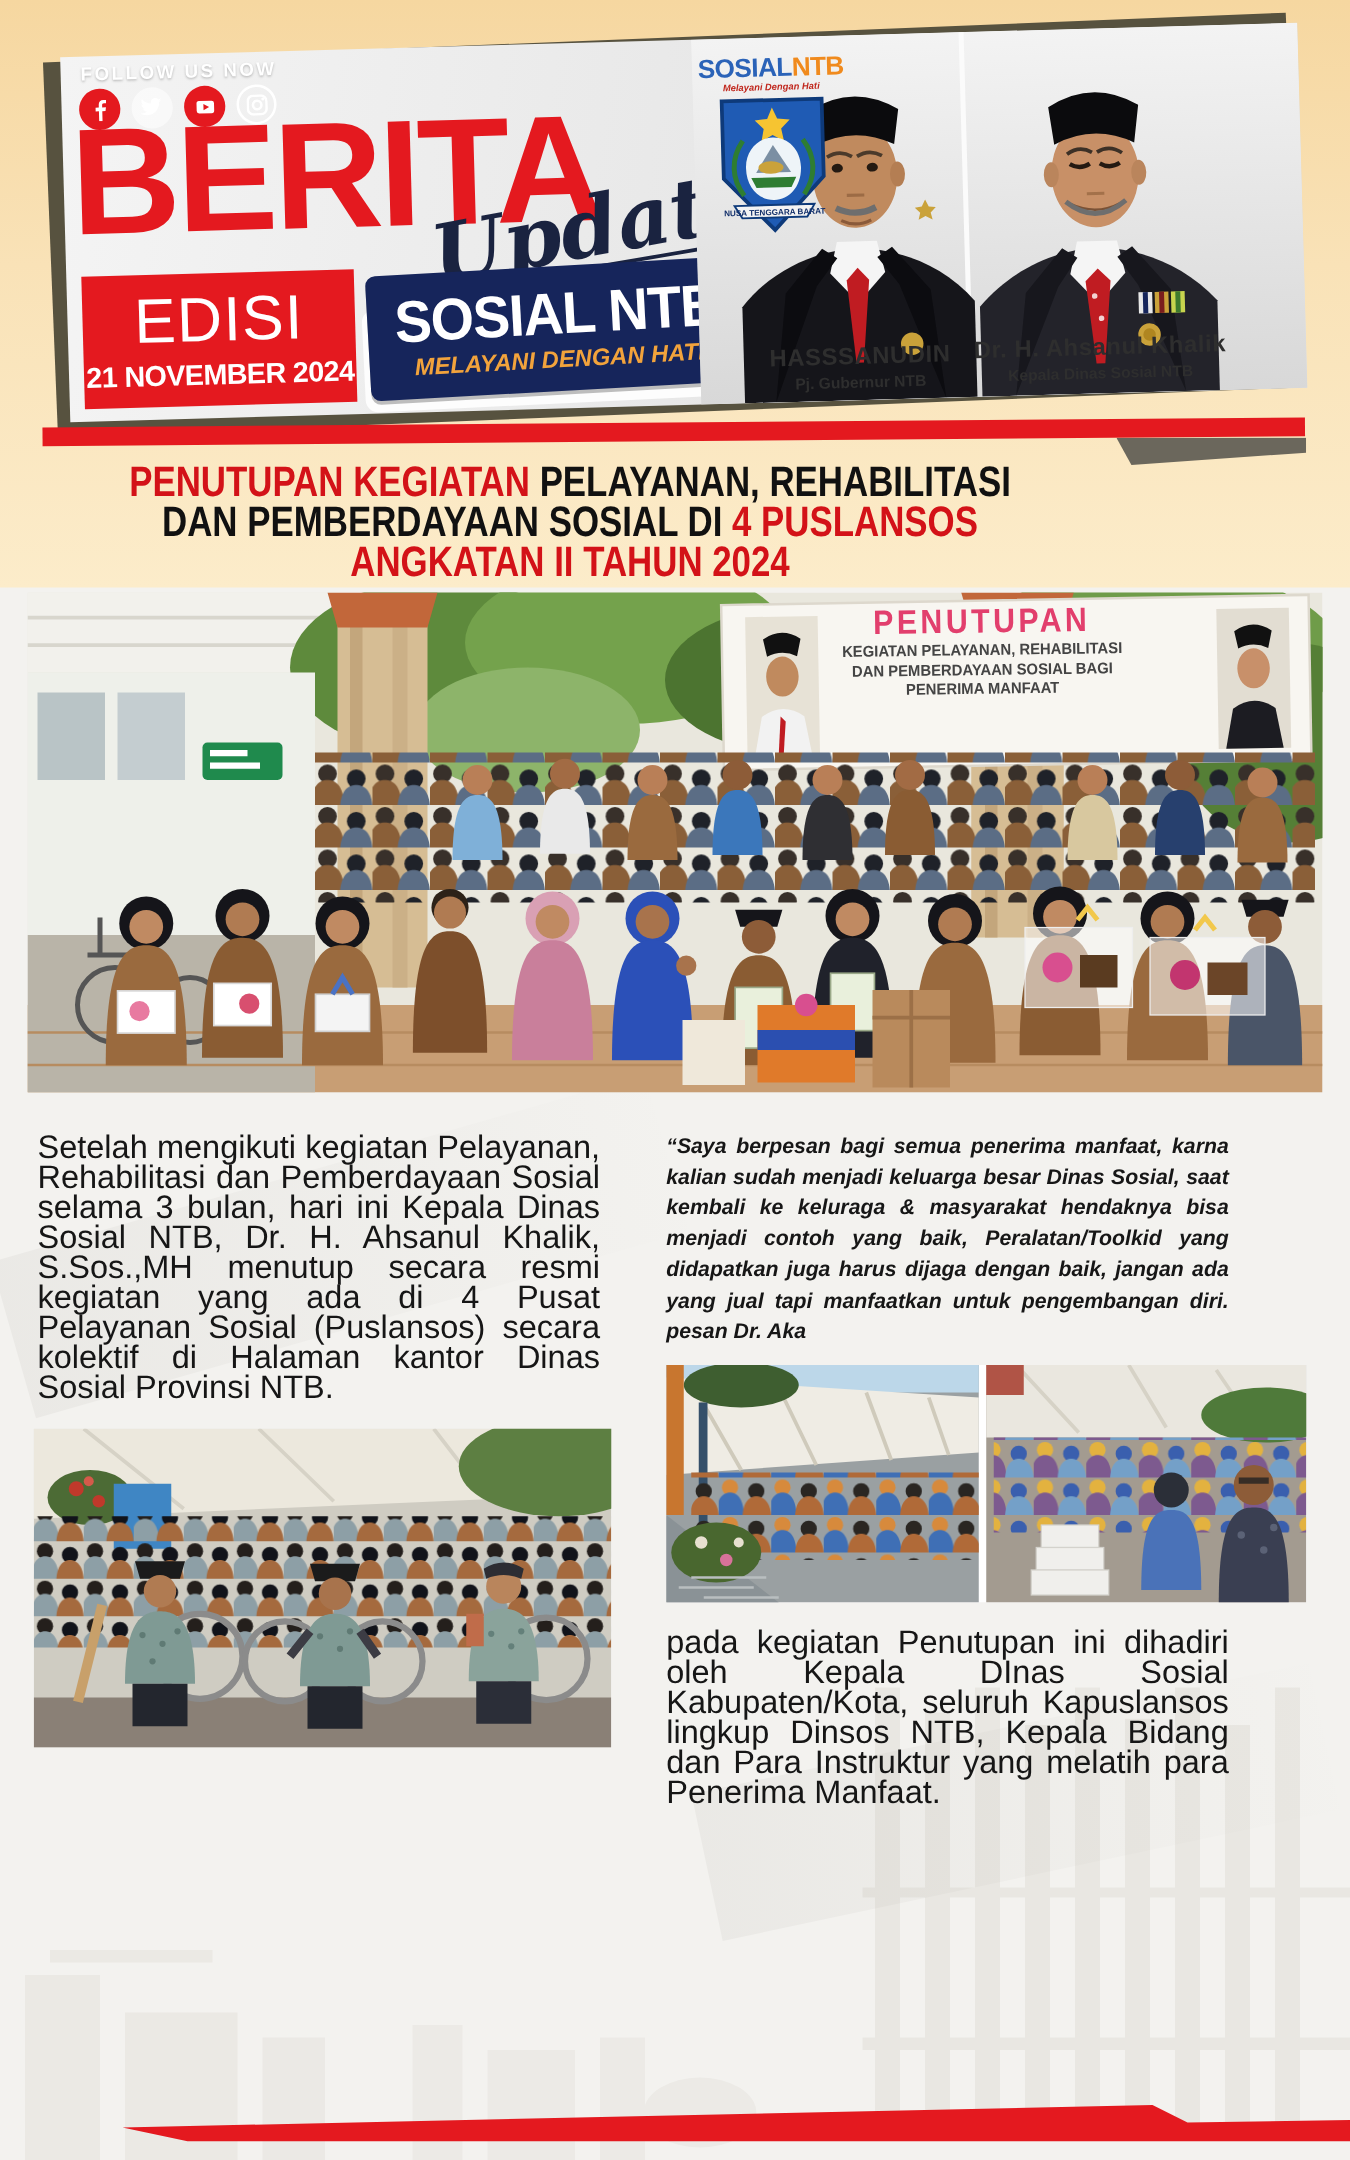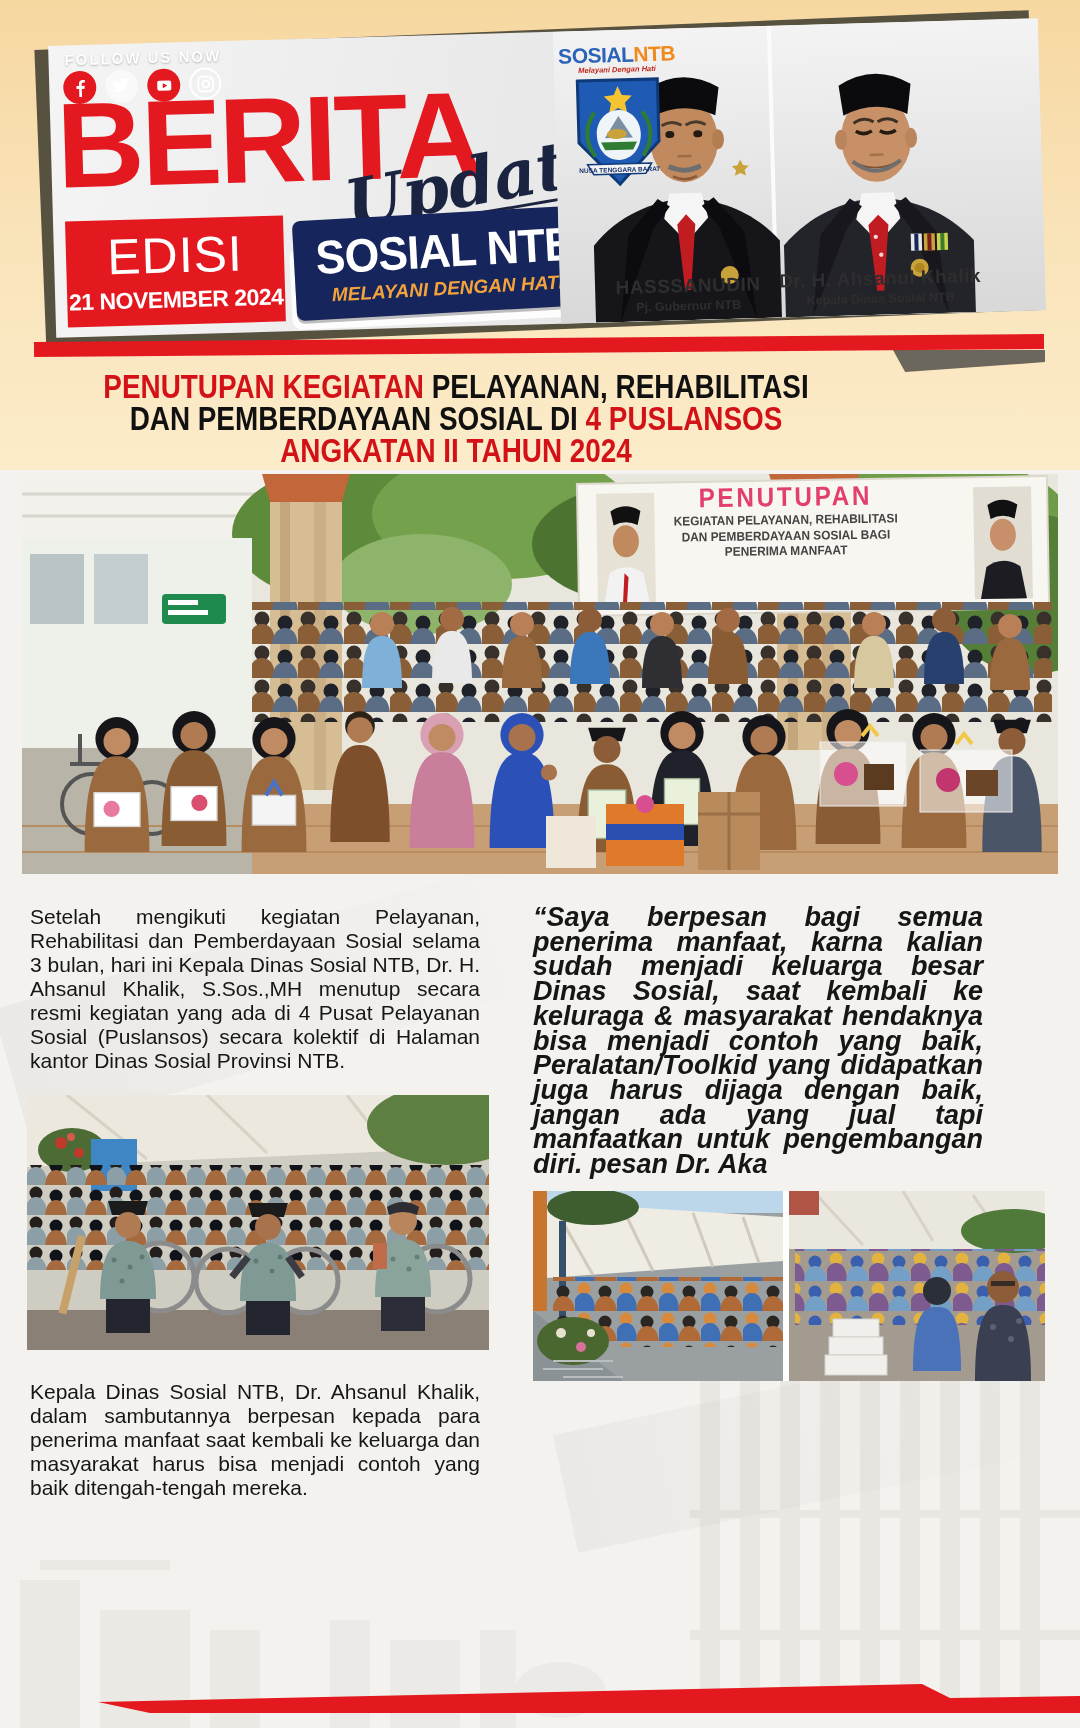--- a/index.html
+++ b/index.html
@@ -54,22 +54,22 @@
   .hl{font-weight:700;font-size:34px;line-height:32px;white-space:nowrap;transform:scaleX(.82);transform-origin:50% 50%;}
   .hl .r{color:#d31218;} .hl .k{color:#111;}
   
   figure{margin:0;}
   .mainphoto{left:22px;top:474px;width:1036px;height:400px;}
   .banner-txt{left:557px;top:482px;width:458px;height:118px;text-align:center;transform:rotate(-0.8deg);}
   .banner-txt .bt{color:#e23f6d;font-weight:700;font-size:27px;letter-spacing:3px;transform:scaleX(.9);}
   .banner-txt .bl{color:#444;font-weight:700;font-size:12.5px;line-height:1.25;transform:scaleX(.95);}
   
   .col{width:450px;color:#161616;}
-  .col p{margin:0 0 22px 0;font-size:21px;line-height:24px;text-align:justify;}
-  .col p.q{font-weight:700;font-style:italic;font-size:27px;line-height:24.7px;margin-bottom:14px;}
+  .col p{margin:0 0 22px 0;font-size:26px;line-height:24px;text-align:justify;}
+  .col p.q{font-weight:700;font-style:italic;font-size:17px;line-height:24.7px;margin-bottom:14px;}
   .colL{left:30px;top:905px;} .colR{left:533px;top:905px;}
   .ph{display:block;}
   .streak{background:linear-gradient(90deg,rgba(120,115,105,.07),rgba(120,115,105,0));}
   .wm{opacity:.5;}
 </style>
 </head>
 <body>
 
 <div class="page">
 
@@ -533,21 +533,20 @@
                 <circle cx="-4" cy="46" r="2.5"></circle>
                 <circle cx="12" cy="56" r="2.5"></circle>
                 <circle cx="20" cy="44" r="2.5"></circle>
               </g>
             <rect x="-24" y="30" width="14" height="26" fill="#c06c4a"></rect>
             <rect x="-16" y="84" width="44" height="34" fill="#2b2e38"></rect>
           </g>
         </g>
       </svg>
     </figure>
-    <p>Kepala Dinas Sosial NTB, Dr. Ahsanul Khalik, dalam sambutannya berpesan kepada para penerima manfaat saat kembali ke keluarga dan masyarakat harus bisa menjadi contoh yang baik ditengah-tengah mereka.</p>
   </div>
 
   <div class="abs col colR">
     <p class="q">“Saya berpesan bagi semua penerima manfaat, karna kalian sudah menjadi keluarga besar Dinas Sosial, saat kembali ke keluraga &amp; masyarakat hendaknya bisa menjadi contoh yang baik, Peralatan/Toolkid yang didapatkan juga harus dijaga dengan baik, jangan ada yang jual tapi manfaatkan untuk pengembangan diri. pesan Dr. Aka</p>
     <figure class="ph" style="margin:8px 0 14px 0;width:512px;">
       <svg width="512" height="190" viewBox="0 0 512 190">
         <defs>
           <pattern id="crwd3" width="42" height="30" patternUnits="userSpaceOnUse">
             <circle cx="9" cy="8" r="6.5" fill="#d78a3c"></circle>
             <path d="M-2,30 C-2,16 4,12 9,12 C14,12 20,16 20,30 Z" fill="#3f6fb5"></path>
@@ -610,19 +609,20 @@
                 <circle cx="16" cy="34" r="3"></circle>
               </g>
           </g>
           <g transform="translate(404,100)">
             <circle cy="0" r="14" fill="#2b2f38"></circle>
               <path d="M-24,80 C-24,20 -12,16 0,16 C12,16 24,20 24,80 Z" fill="#4a72b8"></path>
           </g>
         </g>
       </svg>
     </figure>
+    <p>pada kegiatan Penutupan ini dihadiri oleh Kepala DInas Sosial Kabupaten/Kota, seluruh Kapuslansos lingkup Dinsos NTB, Kepala Bidang dan Para Instruktur yang melatih para Penerima Manfaat.</p>
   </div>
 
   <svg class="abs" style="left:0;top:1675px;" width="1080" height="45" viewBox="0 0 1080 45">
     <polygon points="98,27 922,9 950,23 1080,21 1080,38 150,38" fill="#e4191f"></polygon>
   </svg>
 
 </div>
 
 </body></html>

